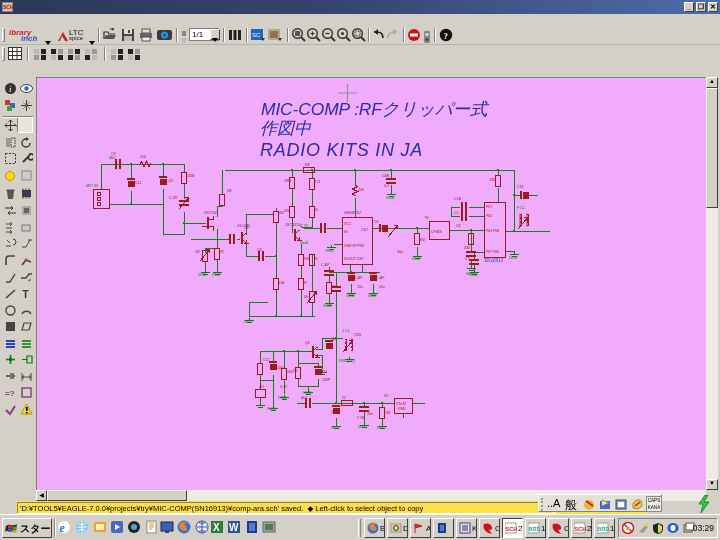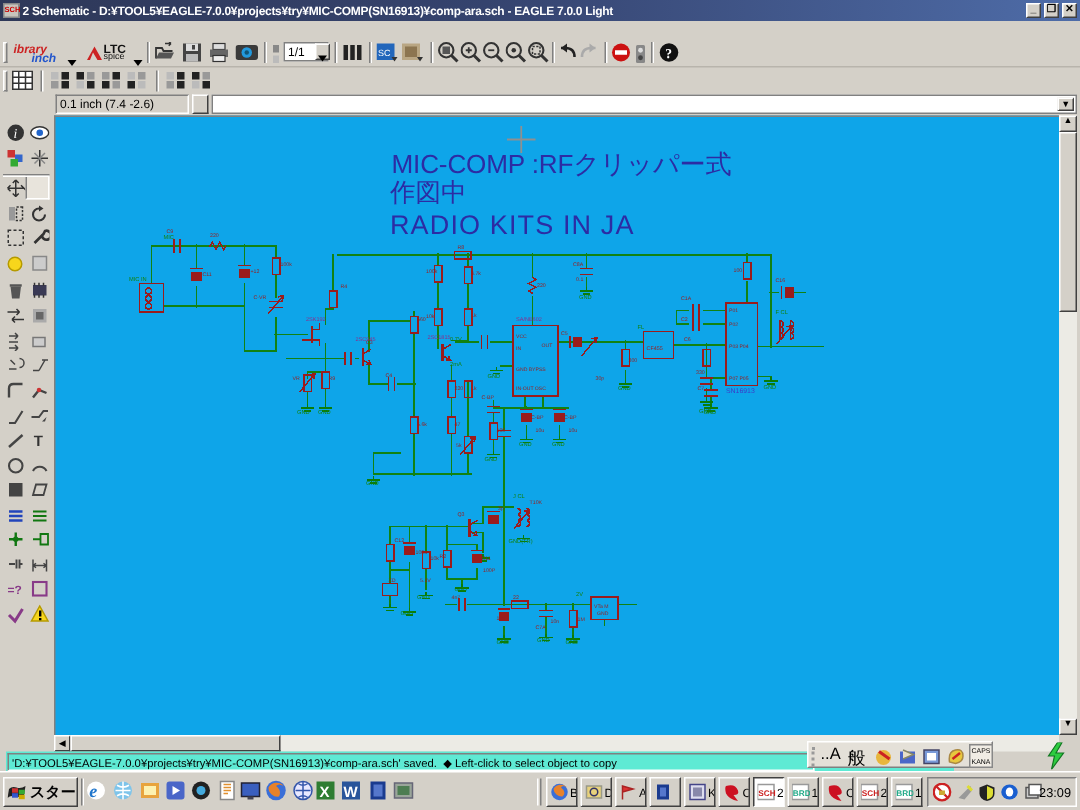--- a/index.html
+++ b/index.html
@@ -32,30 +32,30 @@
 #coordbtn { position:absolute; left:128px; top:1px; width:11px; height:13px; background:#d4d0c8;
   border:1px solid; border-color:#fff #404040 #404040 #fff; }
 #cmdline { position:absolute; left:141px; top:1px; width:577px; height:13px; background:#fff;
   border:1px solid; border-color:#808080 #808080 #808080 #808080; }
 #cmddrop { position:absolute; right:1px; top:1px; width:11px; height:9px; background:#d4d0c8;
   border:1px solid; border-color:#fff #404040 #404040 #fff; font-size:6px; line-height:8px; text-align:center;}
 
 #palette { position:absolute; left:0; top:77px; width:36px; height:424px; background:#d4d0c8; }
 .pi { position:absolute; width:14px; height:14px; font-size:10px; line-height:13px; text-align:center; }
 
-#canvas { position:absolute; left:36px; top:77px; width:670px; height:413px; background:#0ea5e9; overflow:hidden;
-  border-left:1px solid #808080; border-top:1px solid #808080; }
+#canvas { position:absolute; left:36px; top:77px; width:670px; height:413px; background:#f0abfc; overflow:hidden;
+  border-left:1px solid #808080; border-top:1px solid #808080;font-style:italic; }
 
 #vscroll { position:absolute; left:706px; top:77px; width:12px; height:413px; background:#ecebe5; }
 #hscroll { position:absolute; left:36px; top:490px; width:670px; height:11px; background:#ecebe5; }
 .sbtn { position:absolute; background:#d4d0c8; border:1px solid; border-color:#fff #404040 #404040 #fff;
   font-size:6px; text-align:center; color:#000; }
 .sthumb { position:absolute; background:#d4d0c8; border:1px solid; border-color:#fff #404040 #404040 #fff; }
 
-#statusbar { position:absolute; left:4px; top:501px; width:632px; height:13px; background:#5eead4; }
+#statusbar { position:absolute; left:16px; top:501px; width:632px; height:13px; background:#fde047; }
 #statfield { position:absolute; left:1px; top:1px; width:538px; height:12px;
   border:1px solid; border-color:#808080 #fff #fff #808080; font-size:7.5px; line-height:11px; padding-left:2px;
   white-space:nowrap; overflow:hidden; color:#000;}
 
 #imebar { position:absolute; left:538px; top:494px; width:124px; height:18px; background:#e4e0d8;
   border:1px solid; border-color:#fff #808080 #808080 #fff; }
 
 #taskbar { position:absolute; left:0; top:514px; width:720px; height:26px; background:#d4d0c8; border-top:1px solid #fff; }
 #startbtn { position:absolute; left:2px; top:3px; width:50px; height:20px; background:#d4d0c8;
   border:1px solid; border-color:#fff #404040 #404040 #fff; font-size:10px; font-weight:bold; line-height:18px; color:#000;}
@@ -64,39 +64,38 @@
 #tray { position:absolute; right:2px; top:3px; width:100px; height:20px;
   border:1px solid; border-color:#808080 #fff #fff #808080; font-size:8px; }
 .ql { position:absolute; top:5px; width:14px; height:14px; border-radius:2px; font-size:10px; line-height:14px; text-align:center;}
 </style>
 </head>
 <body>
 <div id="screen">
 
   <div id="titlebar">
     <div id="tico">SCH</div>
-    <div id="ttext">2 Schematic - D:¥TOOL5¥EAGLE-7.0.0¥projects¥try¥MIC-COMP(SN16913)¥comp-ara.sch - EAGLE 7.0.0 Light</div>
     <div class="wbtn" style="right:26px;">_</div>
     <div class="wbtn" style="right:14px;">❐</div>
     <div class="wbtn" style="right:2px;">✕</div>
   </div>
 
 
   <div id="tb1">
       <div class="grip" style="left:2px;top:3px;"></div>
       <div style="position:absolute;left:9px;top:3px;width:36px;height:15px;">
         <span style="position:absolute;left:0;top:0;color:#cc2222;font-size:8px;font-style:italic;font-weight:bold;">ibrary</span>
         <span style="position:absolute;left:12px;top:6px;color:#2255cc;font-size:8px;font-style:italic;font-weight:bold;">inch</span>
       </div>
       <div style="position:absolute;left:44px;top:8px;width:8px;height:8px;"><svg width="8" height="8">
           <path d="M1,2 l3,4 l3,-4 z" fill="#000"></path>
         </svg></div>
       <div style="position:absolute;left:56px;top:4px;width:34px;height:14px;"><svg width="14" height="12">
           <path d="M2,10 L7,1 L12,10 L9,10 L6,5 L4,10 Z" fill="#cc2222"></path>
-        </svg><span style="position:absolute;left:13px;top:-1px;font-size:8px;font-weight:bold;color:#111;">LTC</span><span style="position:absolute;left:13px;top:6px;font-size:6px;color:#111;">spice</span></div>
+        </svg><span style="position:absolute;left:13px;top:-1px;font-size:8px;font-weight:normal;color:#111;">LTC</span><span style="position:absolute;left:13px;top:6px;font-size:6px;color:#111;">spice</span></div>
       <div style="position:absolute;left:88px;top:8px;width:8px;height:8px;"><svg width="8" height="8">
           <path d="M1,2 l3,4 l3,-4 z" fill="#000"></path>
         </svg></div>
       <div class="sep" style="left:98px;top:3px;"></div>
       <div style="position:absolute;left:103px;top:3px;width:14px;height:14px;"><svg width="14" height="14">
           <path d="M1,11 V4 h4 l1,2 h6" fill="none" stroke="#333" stroke-width="1.2"></path>
           <path d="M1,11 L3,7 h10 L11,11 Z" fill="#555"></path>
           <path d="M7,1 h4 m0,0 l-2,-0 m2,0 l-1.5,1.5 M11,1 l-1.5,-1.5" stroke="#333" fill="none"></path>
         </svg></div>
       <div style="position:absolute;left:121px;top:3px;width:14px;height:14px;"><svg width="14" height="14">
@@ -234,27 +233,20 @@
           <rect x="8" y="7" width="5" height="5" fill="#222"></rect>
         </svg></div>
       <div style="position:absolute;left:127px;top:1px;width:15px;height:13px;"><svg width="15" height="13">
           <rect x="1" y="1" width="5" height="5" fill="#222"></rect>
           <rect x="8" y="1" width="5" height="5" fill="#999"></rect>
           <rect x="1" y="7" width="5" height="5" fill="#bbb"></rect>
           <rect x="8" y="7" width="5" height="5" fill="#222"></rect>
         </svg></div>
     </div>
 
-  <div id="coordrow">
-    <div id="coordbox">0.1 inch (7.4 -2.6)</div>
-    <div id="coordbtn"></div>
-    <div id="cmdline">
-        <div id="cmddrop">▼</div>
-      </div>
-  </div>
 
   <div id="palette">
       <div class="pi" style="left:3px;top:5px;"><svg width="13" height="13">
           <circle cx="6.5" cy="6.5" r="5.5" fill="#333"></circle>
           <text x="5" y="10" font-size="9" fill="#fff" font-family="Liberation Serif" font-style="italic">i</text>
         </svg></div>
       <div class="pi" style="left:19px;top:5px;"><svg width="13" height="13">
           <ellipse cx="6.5" cy="6.5" rx="6" ry="4" fill="#fff" stroke="#333"></ellipse>
           <circle cx="6.5" cy="6.5" r="2.2" fill="#2266cc"></circle>
         </svg></div>
@@ -956,19 +948,19 @@
             <path d="M6,2 L10,4 V7 Q10,10 6,11 Z" fill="#dd3"></path>
           </svg></div>
         <div style="position:absolute;left:48px;top:3px;width:13px;height:13px;"><svg width="13" height="13">
             <ellipse cx="6" cy="6" rx="5.5" ry="5" fill="#1a5fd0"></ellipse>
             <ellipse cx="6" cy="6" rx="2.5" ry="3" fill="#fff"></ellipse>
           </svg></div>
         <div style="position:absolute;left:63px;top:3px;width:13px;height:13px;"><svg width="13" height="13">
             <rect x="2" y="3" width="8" height="7" fill="#ccc" stroke="#555"></rect>
             <rect x="4" y="1" width="8" height="7" fill="#fff" stroke="#555"></rect>
           </svg></div>
-        <div style="position:absolute;right:3px;top:4px;font-size:8.5px;color:#000;">23:09</div>
+        <div style="position:absolute;right:3px;top:4px;font-size:8.5px;color:#000;">03:29</div>
       </div>
   </div>
 <svg width="16" height="18" style="position:absolute;left:696px;top:495px;">
       <path d="M9,0 L3,9 h4 L5,18 L13,7 h-5 L12,0 Z" fill="#2ecc40" stroke="#127722" stroke-width="0.8"></path>
     </svg>
 </div>
 
 </body></html>

